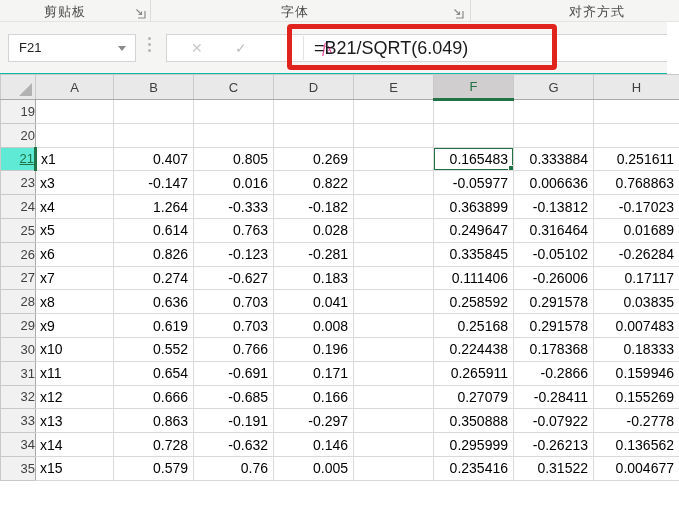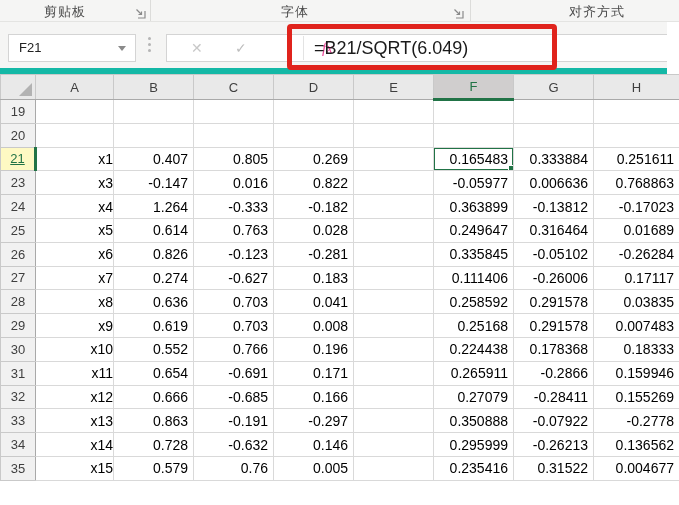--- a/index.html
+++ b/index.html
@@ -16,21 +16,21 @@
   .grp { position:absolute; top:3px; font-size:13px; color:#4a4a4a; letter-spacing:1px; white-space:nowrap; }
   .grp-clip  { left:44px; }
   .grp-font  { left:281px; }
   .grp-align { left:569px; }
   .launcher { position:absolute; top:5px; width:12px; height:12px; cursor:pointer; }
   .vsep { position:absolute; top:0; bottom:0; width:1px; background:#dcdcda; }
 
   
   .formula-row {
     position:absolute; top:22px; left:0; right:12px; height:52px;
-    background:#f5f5f4; border-bottom:6px solid #14b8a6; box-sizing:border-box;
+    background:#f5f5f4; border-bottom:1px solid #14b8a6; box-sizing:border-box;
   }
   .name-box {
     position:absolute; left:8px; top:12px; width:128px; height:28px;
     background:#fff; border:1px solid #d4d4d4; box-sizing:border-box;
   }
   .name-box-value { position:absolute; left:10px; top:0; line-height:26px; font-size:13px; color:#222; }
   .nb-arrow {
     position:absolute; right:9px; top:11px; width:0; height:0;
     border-left:4px solid transparent; border-right:4px solid transparent;
     border-top:5px solid #8a8a8a;
@@ -72,30 +72,30 @@
   th.colh.selcol {
     background:#d0cece; color:#217346;
     border-bottom:3px solid #217346;
   }
   th.corner { background:#e9e9e9; border:1px solid #c9c9c9; border-bottom:1px solid #a9a9a9; position:relative; }
   .tri {
     position:absolute; right:3px; bottom:3px; width:0; height:0;
     border-left:13px solid transparent; border-bottom:13px solid #b2b2b2;
   }
   th.rowh {
-    background:#f1f1f1; color:#3f3f3f; font-size:13px; text-align:center;
+    background:#f1f1f1; color:#3f3f3f; font-size:13px; text-align:right;
     padding-right:6px; border:1px solid #c9c9c9; border-right:1px solid #a9a9a9;margin-top:24px;
   }
   th.rowh.selrow {
-    background:#fef9c3; color:#217346;
+    background:#5eead4; color:#217346;
     border-right:3px solid #217346;
     text-decoration:underline;
   }
   #sheet td.num  { text-align:right; padding-right:5px; }
-  #sheet td.text { text-align:right;  padding-left:4px; }
+  #sheet td.text { text-align:left;  padding-left:4px; }
   #sheet td.active { position:relative; }
   #sheet td.active::before {
     content:""; position:absolute; top:-1px; left:-1px; right:-1px; bottom:-1px;
     border:2px solid #217346; pointer-events:none; z-index:2;
   }
   #sheet td.active::after {
     content:""; position:absolute; right:-2px; bottom:-2px; width:5px; height:5px;
     background:#217346; border:1px solid #fff; z-index:3;
   }
 </style>

